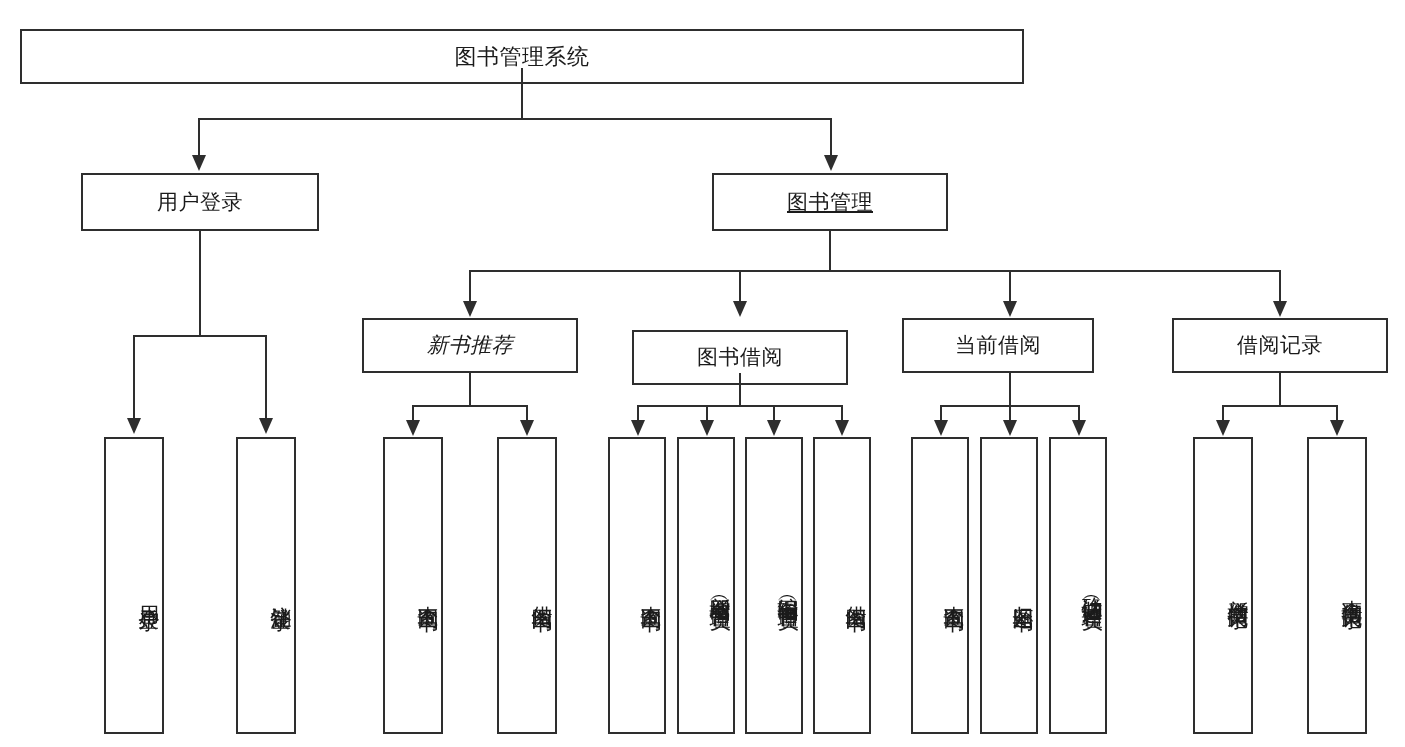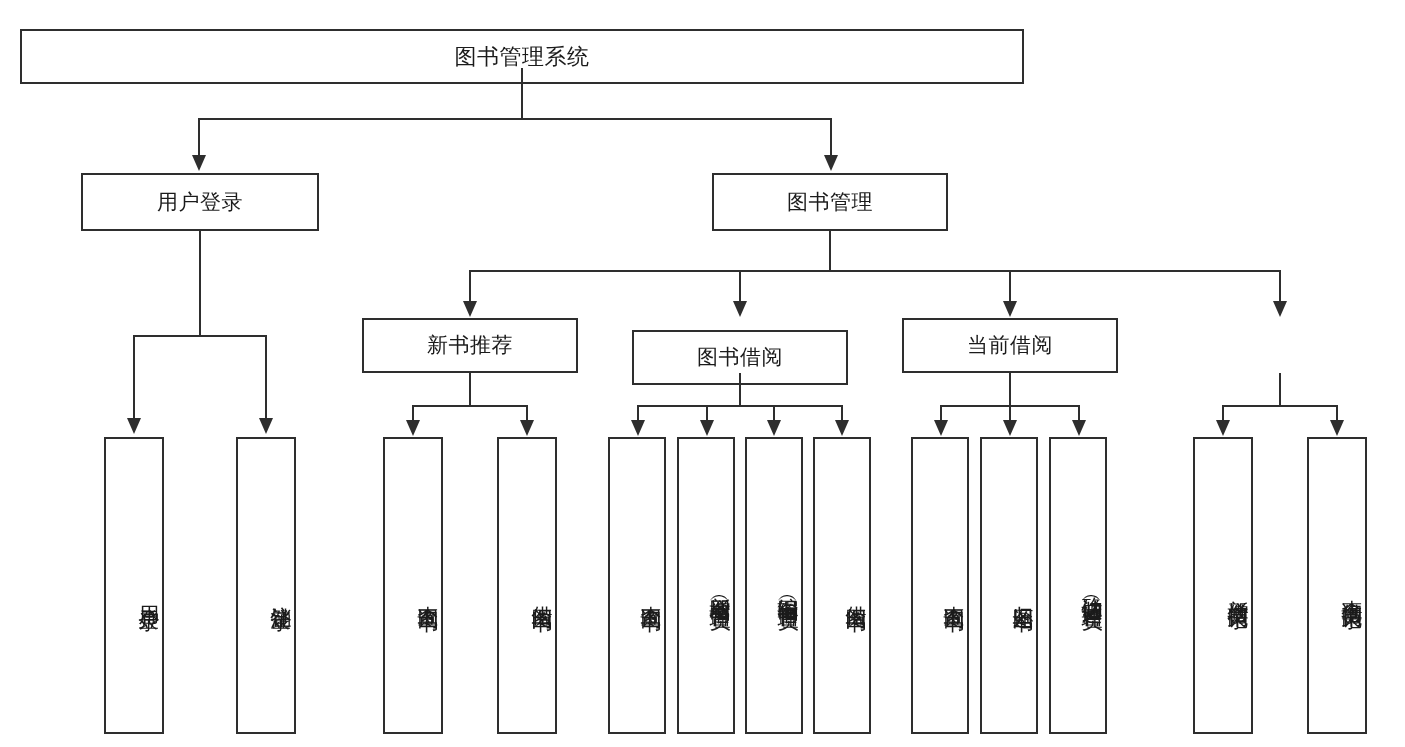--- a/index.html
+++ b/index.html
@@ -91,43 +91,44 @@
 
   <div class="edge hline" style="left:198px; top:118px; width:634px; height:2px;"></div>
 
   <div class="edge vline" style="left:198px; top:118px; width:2px; height:40px;"></div>
   <div class="arrow" style="left:192px; top:155px;"></div>
   <div class="edge vline" style="left:830px; top:118px; width:2px; height:40px;"></div>
   <div class="arrow" style="left:824px; top:155px;"></div>
 
   <div class="node h-text" style="left:81px; top:173px; width:238px; height:58px;">用户登录</div>
 
-  <div class="node h-text" style="left:712px; top:173px; width:236px; height:58px;">图书管理</div>
+  <div class="node h-text" style="left:712px; top:173px; width:236px; height:58px;text-decoration:underline;">图书管理</div>
 
   <div class="edge vline" style="left:199px; top:231px; width:2px; height:104px;"></div>
   <div class="edge hline" style="left:133px; top:335px; width:134px; height:2px;"></div>
   <div class="edge vline" style="left:133px; top:335px; width:2px; height:85px;"></div>
   <div class="arrow" style="left:127px; top:418px;"></div>
   <div class="edge vline" style="left:265px; top:335px; width:2px; height:85px;"></div>
   <div class="arrow" style="left:259px; top:418px;"></div>
 
   <div class="edge vline" style="left:829px; top:231px; width:2px; height:39px;"></div>
   <div class="edge hline" style="left:469px; top:270px; width:812px; height:2px;"></div>
   <div class="edge vline" style="left:469px; top:270px; width:2px; height:33px;"></div>
   <div class="arrow" style="left:463px; top:301px;"></div>
   <div class="edge vline" style="left:739px; top:270px; width:2px; height:33px;"></div>
   <div class="arrow" style="left:733px; top:301px;"></div>
   <div class="edge vline" style="left:1009px; top:270px; width:2px; height:33px;"></div>
   <div class="arrow" style="left:1003px; top:301px;"></div>
   <div class="edge vline" style="left:1279px; top:270px; width:2px; height:33px;"></div>
   <div class="arrow" style="left:1273px; top:301px;"></div>
 
-  <div class="node h-text" style="left:362px; top:318px; width:216px; height:55px;">新书推荐</div>
+  <div class="node h-text" style="left:362px; top:318px; width:216px; height:55px;font-style:italic;">新书推荐</div>
   <div class="node h-text" style="left:632px; top:330px; width:216px; height:55px;">图书借阅</div>
-  <div class="node h-text" style="left:902px; top:318px; width:216px; height:55px;">当前借阅</div>
+  <div class="node h-text" style="left:902px; top:318px; width:192px; height:55px;">当前借阅</div>
+  <div class="node h-text" style="left:1172px; top:318px; width:216px; height:55px;">借阅记录</div>
 
   <div class="edge vline" style="left:469px; top:373px; width:2px; height:32px;"></div>
   <div class="edge hline" style="left:412px; top:405px; width:116px; height:2px;"></div>
   <div class="edge vline" style="left:412px; top:405px; width:2px; height:18px;"></div>
   <div class="arrow" style="left:406px; top:420px;"></div>
   <div class="edge vline" style="left:526px; top:405px; width:2px; height:18px;"></div>
   <div class="arrow" style="left:520px; top:420px;"></div>
 
   <div class="edge vline" style="left:739px; top:373px; width:2px; height:32px;"></div>
   <div class="edge hline" style="left:637px; top:405px; width:206px; height:2px;"></div>

